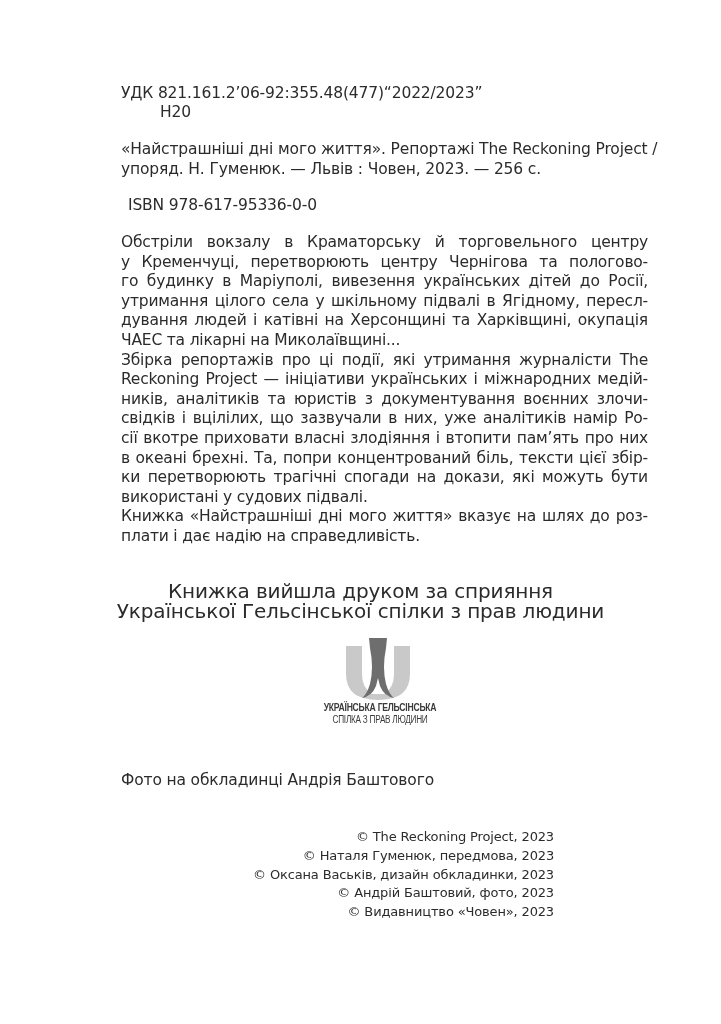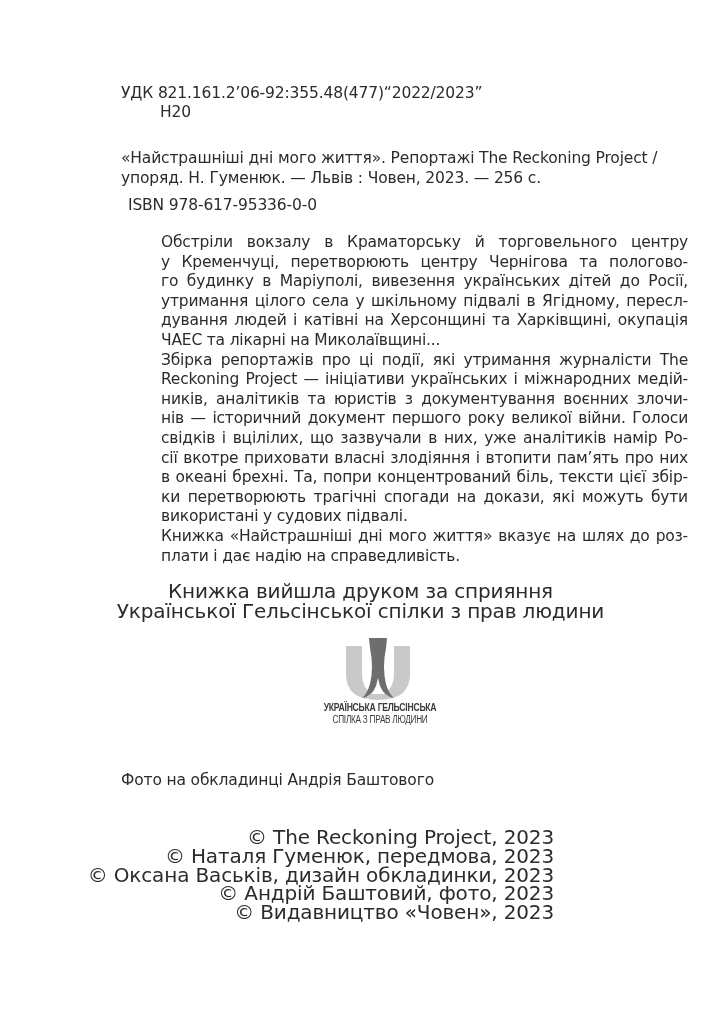--- a/index.html
+++ b/index.html
@@ -23,33 +23,32 @@
     }
     .line {
       position: absolute;
       white-space: nowrap;
       font-size: 15.5px;
       line-height: 19px;
       letter-spacing: -0.15px;
     }
     .udk { left: 121px; top: 84px; }
     .udk-code { left: 160px; top: 103px; }
-    .biblio { left: 121px; top: 149px; width: 530px; }
+    .biblio { left: 121px; top: 140px; width: 530px; }
     .biblio div { line-height: 19.5px; }
     .isbn { left: 128px; top: 196px; }
 
     .abstract {
       position: absolute;
       left: 121px;
       top: 233px;
       width: 527px;
       font-size: 15.5px;
       line-height: 19.6px;
       letter-spacing: -0.2px;
-      margin-left: 40px;
     }
     .abstract .aline {
       display: block;
       text-align: justify;
       text-align-last: justify;
       white-space: nowrap;
     }
     .abstract .aline.last {
       text-align-last: left;
     }
@@ -96,21 +95,21 @@
       transform-origin: 380px 0;
     }
 
     .photo { left: 121px; top: 771px; }
 
     .copyrights {
       position: absolute;
       right: 73px;
       top: 828px;
       text-align: right;
-      font-size: 20px;
+      font-size: 13px;
       line-height: 18.8px;
       letter-spacing: -0.15px;
     }
     .copyrights div { white-space: nowrap; }
   </style>
 </head>
 <body>
 
 <div class="page">
 
@@ -127,21 +126,20 @@
   <div class="abstract">
     <span class="aline">Обстріли вокзалу в Краматорську й торговельного центру</span>
     <span class="aline">у Кременчуці, перетворюють центру Чернігова та пологово-</span>
     <span class="aline">го будинку в Маріуполі, вивезення українських дітей до Росії,</span>
     <span class="aline">утримання цілого села у шкільному підвалі в Ягідному, пересл-</span>
     <span class="aline">дування людей і катівні на Херсонщині та Харківщині, окупація</span>
     <span class="aline last">ЧАЕС та лікарні на Миколаївщині...</span>
     <span class="aline">Збірка репортажів про ці події, які утримання журналісти The</span>
     <span class="aline">Reckoning Project — ініціативи українських і міжнародних медій-</span>
     <span class="aline">ників, аналітиків та юристів з документування воєнних злочи-</span>
-    <span class="aline">нів — історичний документ першого року великої війни. Голоси</span>
     <span class="aline">свідків і вцілілих, що зазвучали в них, уже аналітиків намір Ро-</span>
     <span class="aline">сії вкотре приховати власні злодіяння і втопити пам’ять про них</span>
     <span class="aline">в океані брехні. Та, попри концентрований біль, тексти цієї збір-</span>
     <span class="aline">ки перетворюють трагічні спогади на докази, які можуть бути</span>
     <span class="aline last">використані у судових підвалі.</span>
     <span class="aline">Книжка «Найстрашніші дні мого життя» вказує на шлях до роз-</span>
     <span class="aline last">плати і дає надію на справедливість.</span>
   </div>
 
   <div class="support">

